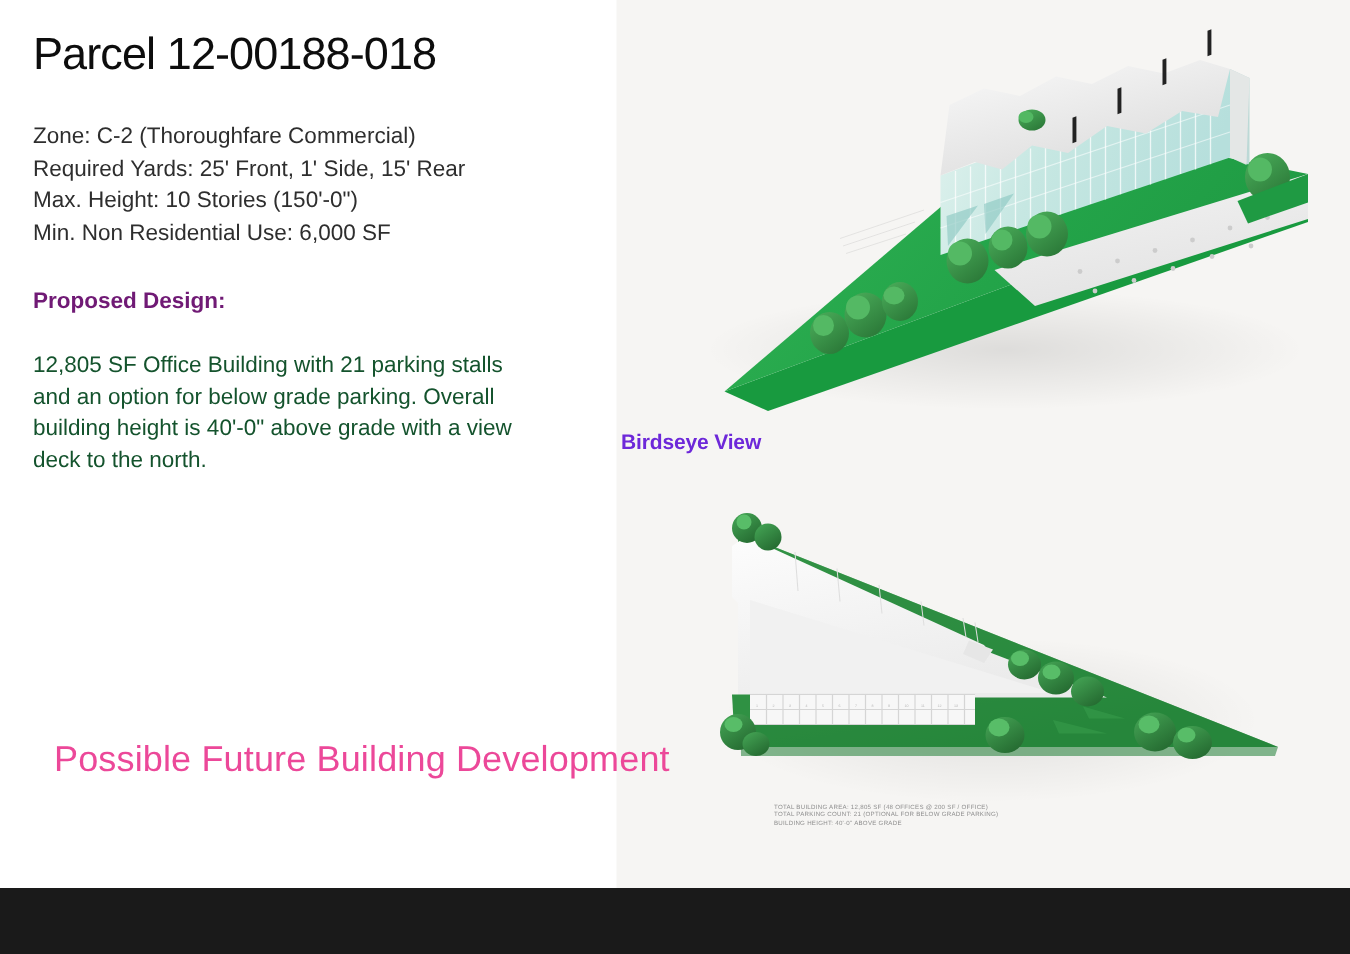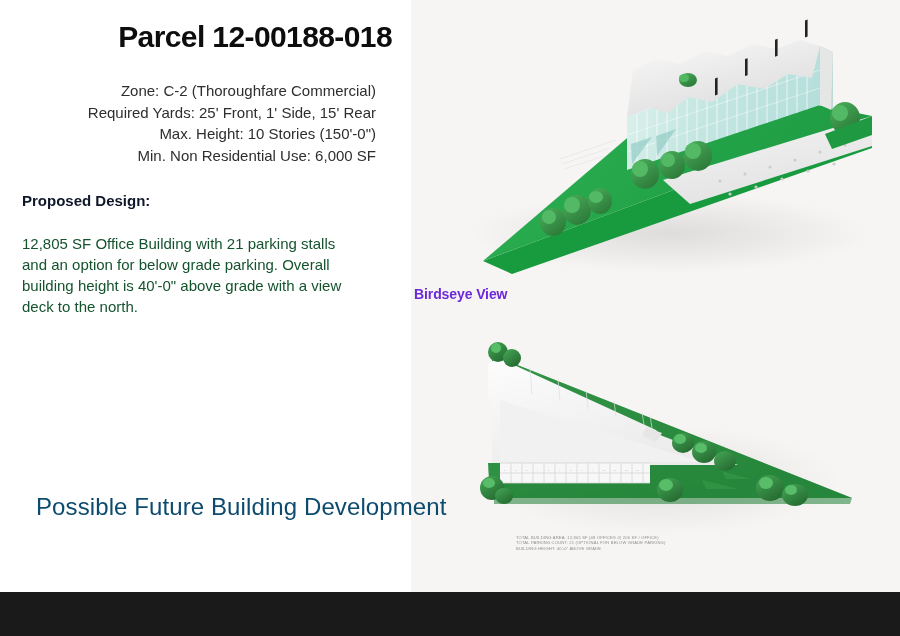--- a/index.html
+++ b/index.html
@@ -14,37 +14,37 @@
   #slide{position:absolute;left:0;top:0;width:900px;height:592px;background:#ffffff;overflow:hidden;}
   #render-panel{
     position:absolute;left:411px;top:0;width:489px;height:592px;
     background:#f6f5f3;
   }
   #bottom-bar{position:absolute;left:0;top:592px;width:900px;height:44px;background:#1a1a1a;}
 
   
   #text-col{position:absolute;left:22px;top:18px;width:370px;}
   #page-title{
-    font-size:30px;font-weight:700;color:#0d0d0d;letter-spacing:-0.6px;
-    line-height:38px;margin:0 0 24px 0;text-align:right;
-  }
-  .spec-list{margin:16px;padding:0;list-style:none;text-align:right;}
+    font-size:30px;font-weight:400;color:#0d0d0d;letter-spacing:-0.6px;
+    line-height:38px;margin:0 0 24px 0;
+  }
+  .spec-list{margin:0;padding:0;list-style:none;}
   .spec-list li{
     font-size:15px;color:#2e2e2e;line-height:21.5px;white-space:nowrap;
   }
   #proposed-heading{
-    font-size:15px;font-weight:700;color:#0f172a;margin-top:25px;line-height:20px;
+    font-size:15px;font-weight:700;color:#701a75;margin-top:25px;line-height:20px;
   }
   #proposed-body{
     font-size:15px;color:#14532d;line-height:21px;margin-top:22px;width:336px;
   }
 
   #future-note{
     position:absolute;left:36px;top:492px;
-    font-size:24px;color:#0c4a6e;line-height:30px;letter-spacing:0.1px;
+    font-size:24px;color:#ec4899;line-height:30px;letter-spacing:0.1px;
     white-space:nowrap;
   }
 
   
   .view-caption{
     position:absolute;font-size:14px;font-weight:700;color:#6d28d9;letter-spacing:-0.1px;
   }
   #caption-birdseye{left:414px;top:286px;}
   #caption-top{left:410px;top:593px;}
 

